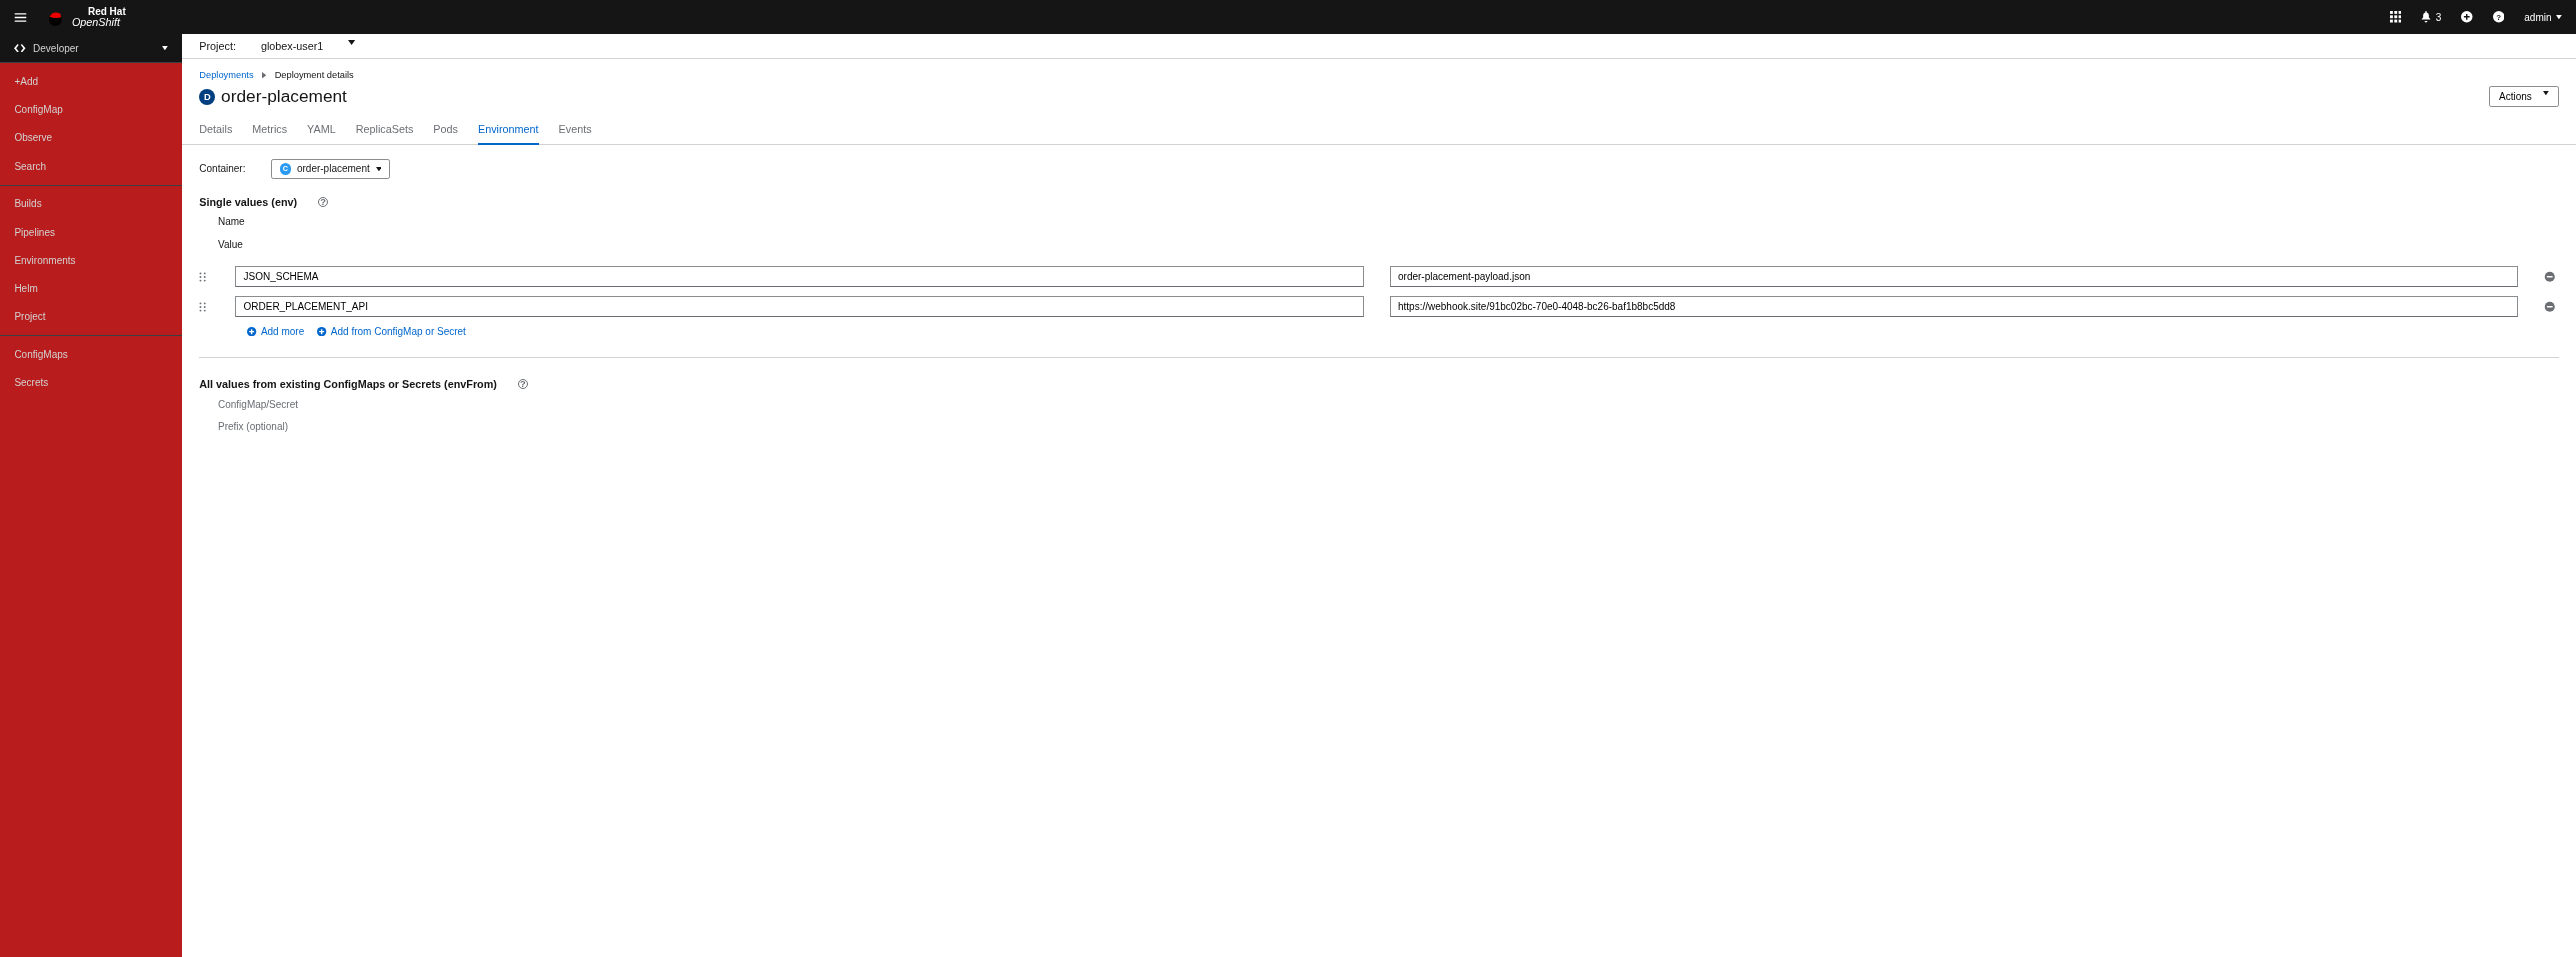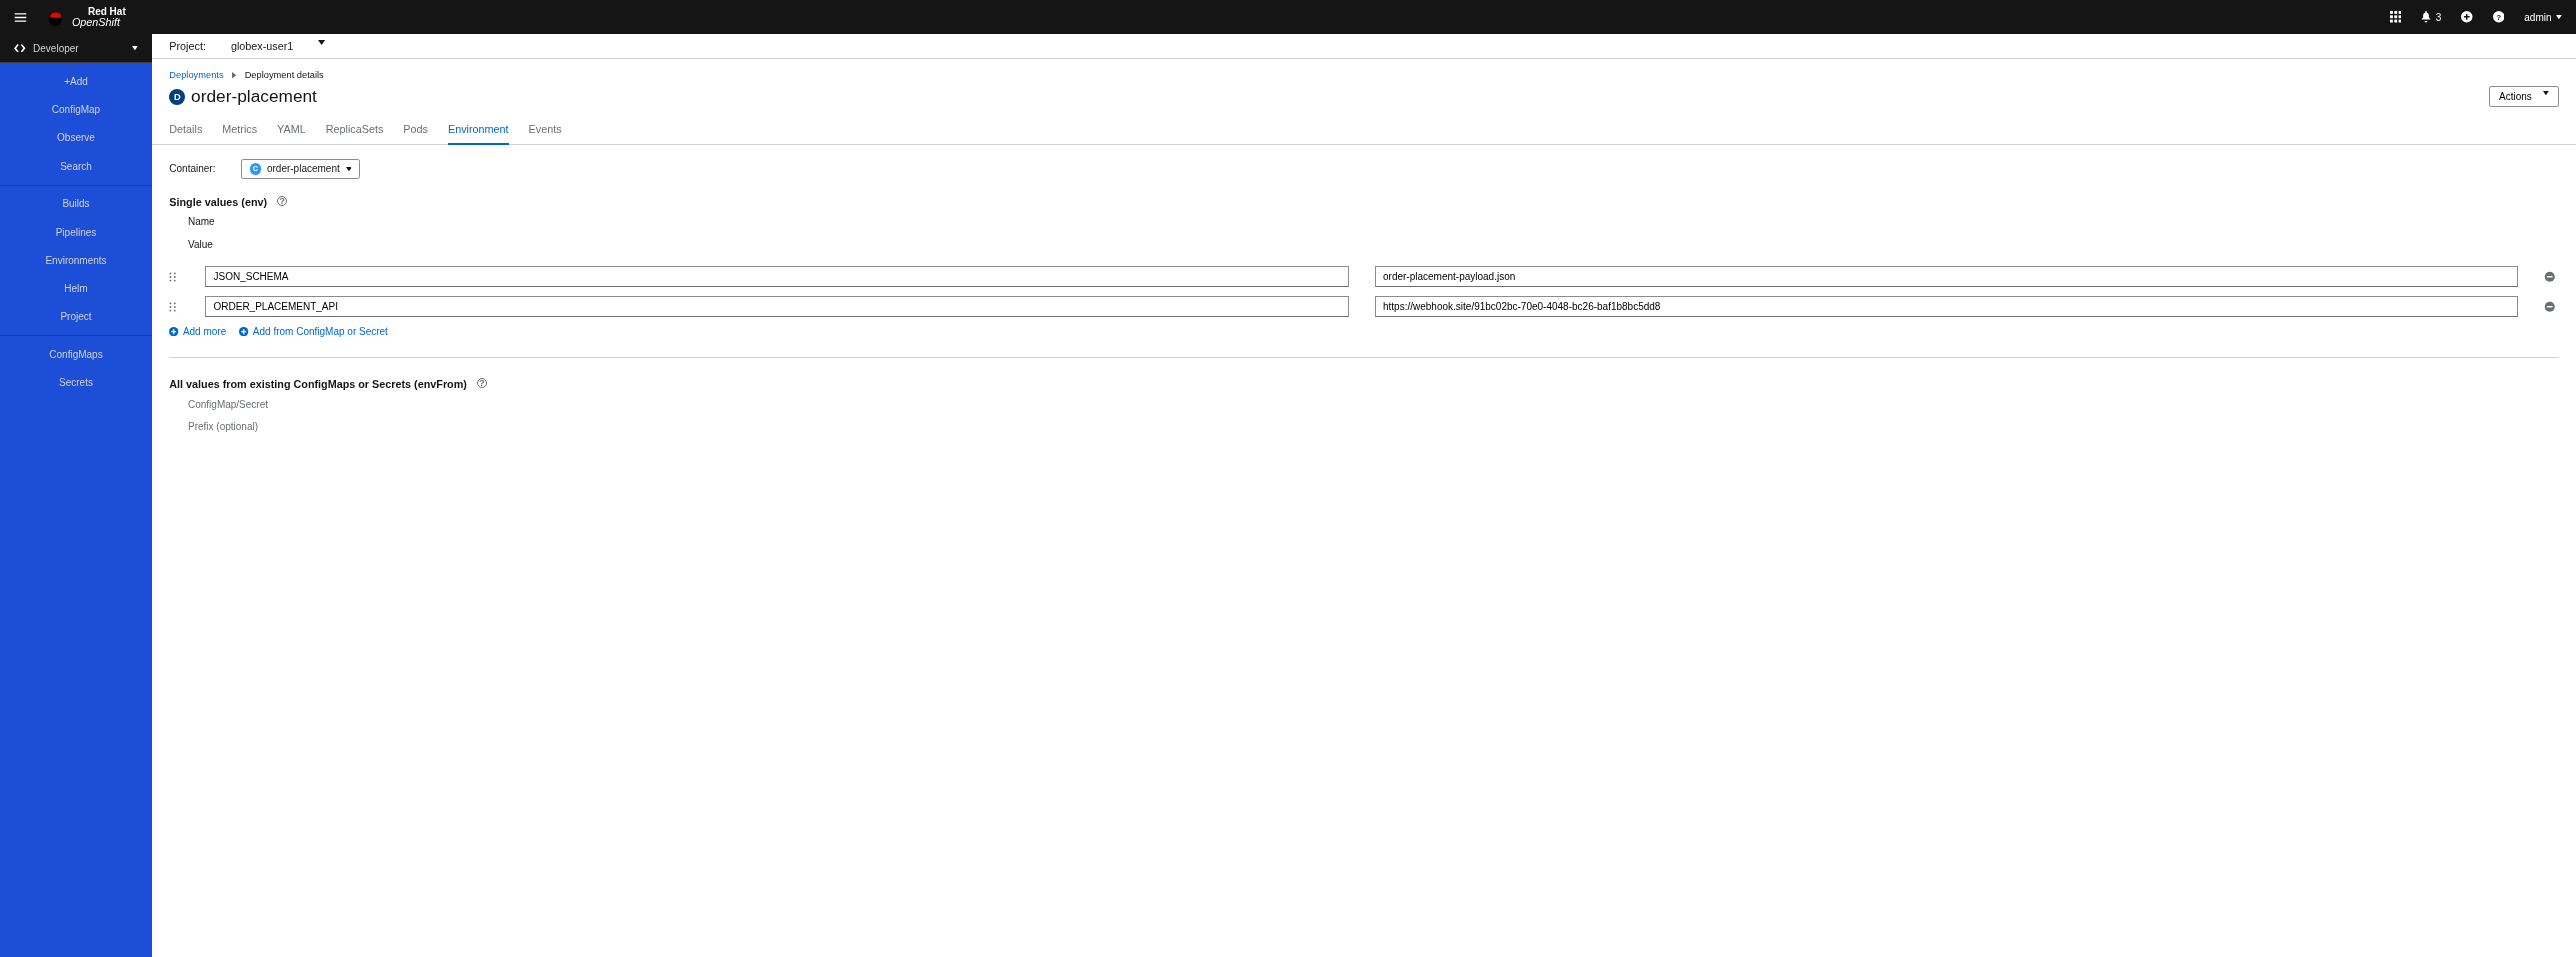--- a/index.html
+++ b/index.html
@@ -10,21 +10,21 @@
     .masthead .hamburger { margin-right: 18.7px; display: flex; align-items: center; }
     .brand { display: flex; align-items: center; gap: 7.2px; }
     .brand-text { display: flex; flex-direction: column; line-height: 1.1; }
     .brand-title { font-size: 10px; font-weight: 700; padding-left: 16px; }
     .brand-sub { font-size: 10.8px; font-weight: 400; font-style: italic; }
     .masthead-right { margin-left: auto; display: flex; align-items: center; gap: 20px; }
     .mh-item { display: flex; align-items: center; gap: 4.3px; color: #fff; font-size: 10px; }
 
     
     .layout { display: flex; height: calc(100vh - 34px); }
-    .sidebar { width: 152px; background: #1d4ed8; color: #d2d2d2; flex-shrink: 0; text-align: center; }
+    .sidebar { width: 182px; background: #b91c1c; color: #d2d2d2; flex-shrink: 0; }
     .perspective { padding: 8.6px 14.4px; display: flex; align-items: center; gap: 7.2px; background: #151515; cursor: pointer; }
     .perspective svg { flex-shrink: 0; }
     .perspective .caret { margin-left: auto; }
     .nav-section { padding: 4.3px 0; }
     .nav-sep { border-top: 0.7px solid #3c3f42; }
     .nav-item { padding: 8.6px 14.4px; cursor: pointer; font-size: 10px; }
 
     
     .main { flex: 1; overflow: auto; background: #fff; }
     .project-bar { padding: 5.8px 17.3px; border-bottom: 0.7px solid #d2d2d2; display: flex; align-items: center; font-size: 10.8px; }
@@ -44,33 +44,33 @@
     .tab { padding: 7.2px 0 8.6px; color: #6a6e73; font-size: 10.8px; cursor: pointer; position: relative; }
     .tab.active { color: #0066cc; }
     .tab.active::after { content: ""; position: absolute; left: 0; right: 0; bottom: -0.7px; height: 1.4px; background: #0066cc; }
 
     .content { padding: 14.4px 17.3px; }
     .container-row { display: flex; align-items: center; gap: 26px; margin-bottom: 17.3px; }
     .container-label { font-size: 10px; }
     .container-select { border: 0.7px solid #8a8d90; padding: 2.9px 7.2px; border-radius: 2.2px; display: flex; align-items: center; gap: 5.8px; cursor: pointer; }
     .c-badge { width: 11.5px; height: 11.5px; border-radius: 5.8px; background: #2b9af3; color: #fff; font-size: 7.2px; font-weight: 700; display: inline-flex; align-items: center; justify-content: center; }
 
-    .section-title { font-weight: 600; font-size: 10.8px; margin: 11.5px 0 8.6px; display: flex; gap: 10px; }
+    .section-title { font-weight: 600; font-size: 10.8px; margin: 11.5px 0 8.6px; display: flex; align-items: center; gap: 21px; }
     .help-icon { color: #6a6e73; font-size: 9.3px; border: 0.7px solid #6a6e73; border-radius: 50%; width: 10px; height: 10px; display: inline-flex; align-items: center; justify-content: center; }
 
     .env-table { width: 100%; }
     .env-header { display: flex; padding-left: 18.7px; gap: 11.5px; margin-bottom: 4.3px; flex-direction: column; }
     .env-header .col { flex: 1; font-size: 10px; color: #151515; }
     .env-header .col-action { width: 21.6px; }
     .env-row { display: flex; align-items: center; gap: 26px; margin-bottom: 8.6px; }
     .drag-handle { width: 10px; color: #6a6e73; cursor: grab; }
     .env-input { flex: 1; border: 0.7px solid #8a8d90; border-bottom: 0.7px solid #6a6e73; padding: 4.3px 7.2px; font-size: 10px; font-family: inherit; }
     .row-remove { width: 14.4px; color: #6a6e73; cursor: pointer; }
 
-    .add-links { display: flex; gap: 13px; margin-top: 5.8px; }
+    .add-links { display: flex; gap: 13px; margin-top: 5.8px; margin-left: 48px; }
     .add-link { color: #0066cc; font-size: 10px; display: inline-flex; align-items: center; gap: 4.3px; cursor: pointer; }
 
     .divider { border-top: 0.7px solid #d2d2d2; margin: 20px 0; }
 
     svg { display: block; }
   </style>
 </head>
 <body>
 
 <div class="masthead">

